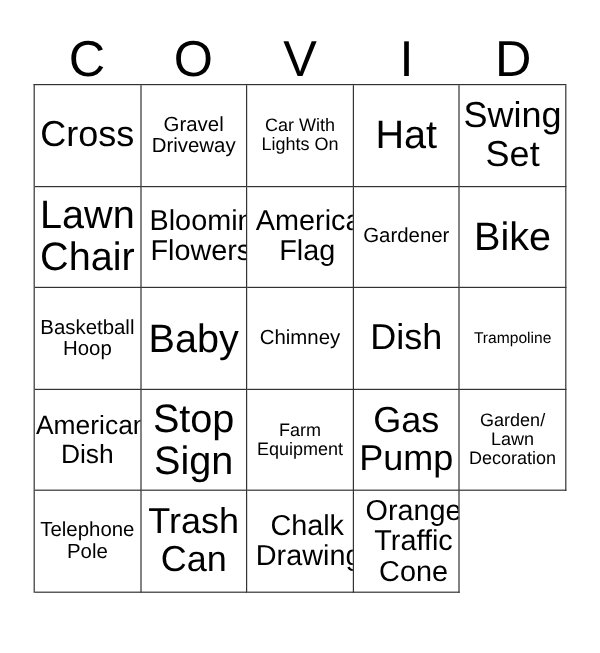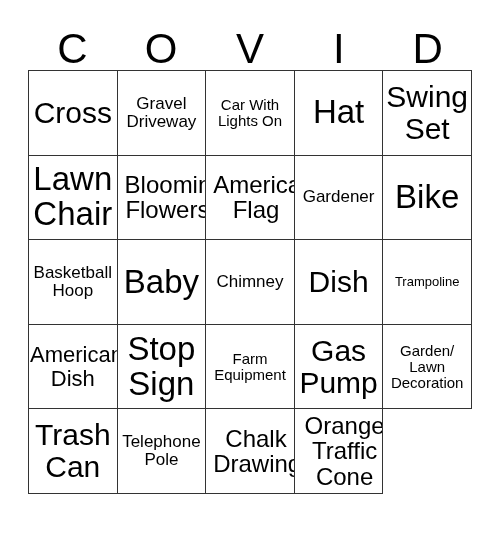--- a/index.html
+++ b/index.html
@@ -166,26 +166,26 @@
       <div class="cell">
         <span class="cell-text fs-xxl">Gas
 Pump</span>
       </div>
       <div class="cell">
         <span class="cell-text fs-s">Garden/
 Lawn
 Decoration</span>
       </div>
       <div class="cell">
+        <span class="cell-text fs-m">Telephone
+Pole</span>
+      </div>
+      <div class="cell">
         <span class="cell-text fs-xxl">Trash
 Can</span>
-      </div>
-      <div class="cell">
-        <span class="cell-text fs-m">Telephone
-Pole</span>
       </div>
       <div class="cell">
         <span class="cell-text fs-ml">Chalk
 Drawing</span>
       </div>
       <div class="cell">
         <span class="cell-text fs-ml">Orange
 Traffic
 Cone</span>
       </div>

